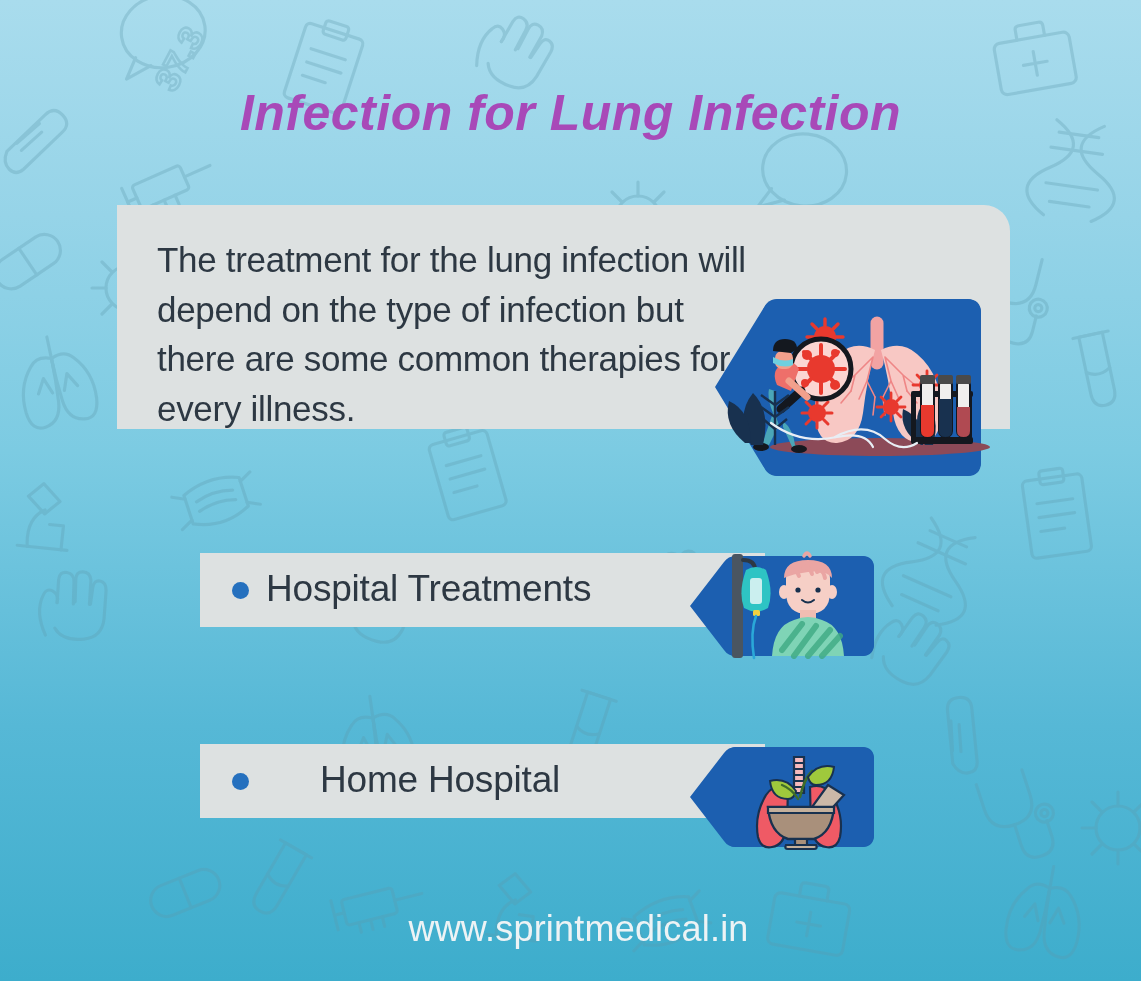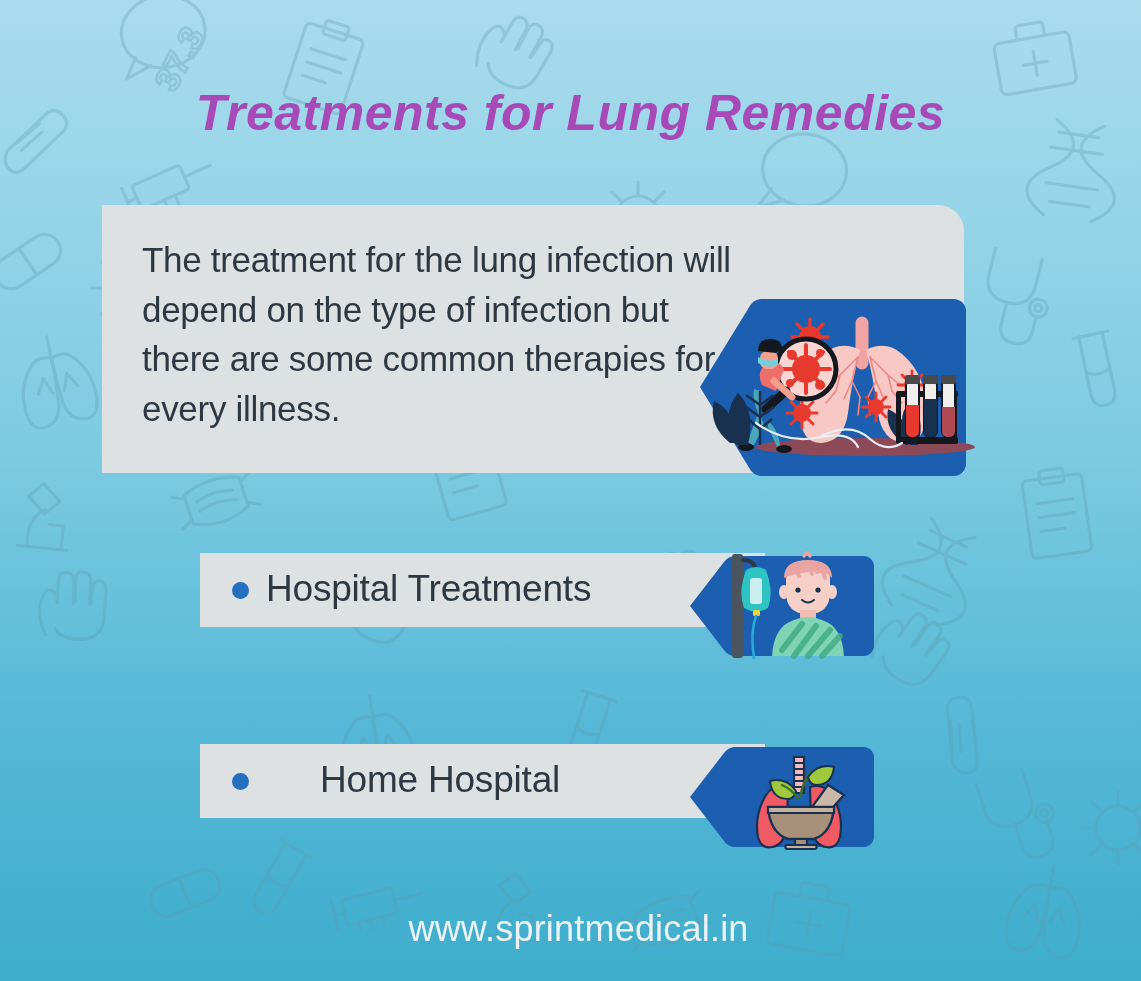--- a/index.html
+++ b/index.html
@@ -36,27 +36,28 @@
     font-weight: bold;
     font-style: italic;
     letter-spacing: 0.5px;
     color: #a849b8;
     white-space: nowrap;
   }
 
   
   .intro-card {
     position: absolute;
-    left: 102px;
+    left: 117px;
     top: 205px;
     width: 862px;
-    height: 268px;
+    height: 224px;
     background: #dde1e1;
     border-top-right-radius: 26px;
     border-bottom-right-radius: 0px;
+    padding-left: 31px;
   }
   .intro-text {
     position: absolute;
     left: 40px;
     top: 30px;
     width: 600px;
     font-size: 35px;
     line-height: 1.42;
     color: #2d3843;
     letter-spacing: -0.3px;
@@ -245,21 +246,21 @@
         <use href="#ico-kit" x="770" y="880" transform="rotate(10 810 905)"></use>
         <use href="#ico-clip" x="430" y="430" transform="rotate(-16 460 470)"></use>
         <use href="#ico-bubble" x="760" y="130" transform="rotate(6 805 166)"></use>
         <use href="#ico-virus" x="600" y="180" transform="rotate(0 638 218)"></use>
         <use href="#ico-lungs" x="330" y="690" transform="rotate(-8 376 740)"></use>
         <use href="#ico-tube" x="560" y="690" transform="rotate(18 588 730)"></use>
       </g>
     </svg>
   </div>
 
-  <div class="title">Treatments for Lung Remedies</div>
+  <div class="title">Infection for Lung Infection</div>
 
   <div class="intro-card">
     <div class="intro-text">The treatment for the lung infection will depend on the type of infection but there are some common therapies for every illness.</div>
 
     <div class="intro-art">
       <svg viewBox="0 0 278 185" xmlns="http://www.w3.org/2000/svg">
 
         <path d="M0 92 L48 14 q6 -10 18 -10 L252 4 q14 0 14 14 L266 167 q0 14 -14 14 L66 181 q-12 0 -18 -10z" fill="#1C5FB0"></path>
         <rect x="48" y="4" width="218" height="177" rx="14" fill="#1C5FB0"></rect>
 

